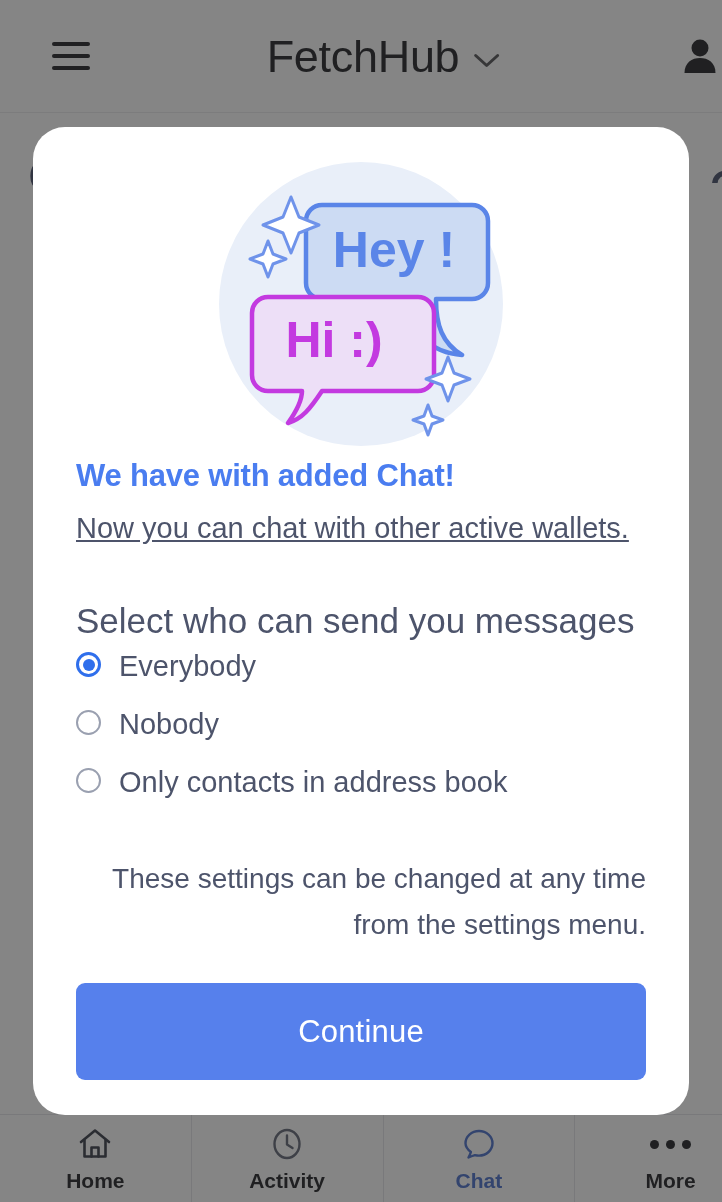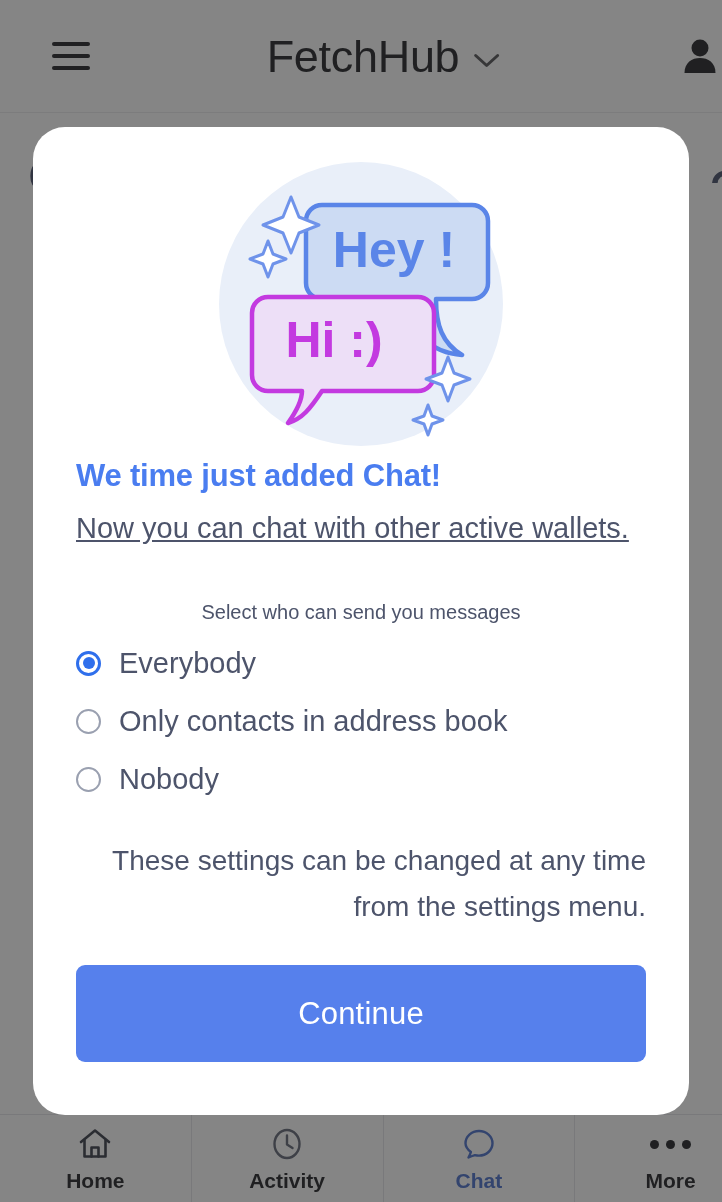--- a/index.html
+++ b/index.html
@@ -211,31 +211,30 @@
     letter-spacing: -0.2px;
   }
   .subhead {
     font-size: 29px;
     color: #4d546b;
     margin: 16px 0 0 0;
     line-height: 1.25;
     text-decoration: underline;
   }
   .select-label {
-    font-size: 20px;
+    font-size: 35px;
     color: #4d546b;
     margin: 54px 0 0 0;
     line-height: 1.2;
-    text-align: center;
   }
 
   .radio-group { margin-top: 10px; }
   .radio-row {
     display: flex;
-    align-items: center;
+    align-items: flex-start;
     gap: 18px;
     height: 58px;
     cursor: pointer;
   }
   .radio-dot {
     flex: 0 0 auto;
     width: 25px;
     height: 25px;
     border-radius: 50%;
     border: 2px solid #9aa0b0;
@@ -396,40 +395,40 @@
 
         <path d="M75 38 L83 58 L103 66 L83 74 L75 94 L67 74 L47 66 L67 58 Z" fill="#ffffff" stroke="#6f93ea" stroke-width="3" stroke-linejoin="round"></path>
         <path d="M52 82 L57 95 L70 100 L57 105 L52 118 L47 105 L34 100 L47 95 Z" fill="#ffffff" stroke="#6f93ea" stroke-width="3" stroke-linejoin="round"></path>
         <path d="M232 198 L238 214 L254 220 L238 226 L232 242 L226 226 L210 220 L226 214 Z" fill="#ffffff" stroke="#6f93ea" stroke-width="3" stroke-linejoin="round"></path>
         <path d="M212 246 L216 257 L227 261 L216 265 L212 276 L208 265 L197 261 L208 257 Z" fill="#ffffff" stroke="#6f93ea" stroke-width="3" stroke-linejoin="round"></path>
       </svg>
     </div>
 
     <div class="modal-body">
 
-      <p class="headline">We time just added Chat!</p>
+      <p class="headline">We have with added Chat!</p>
       <p class="subhead">Now you can chat with other active wallets.</p>
 
       <p class="select-label">Select who can send you messages</p>
 
       <div class="radio-group">
 
         <div class="radio-row selected">
           <span class="radio-dot"></span>
           <span class="radio-text">Everybody</span>
         </div>
 
         <div class="radio-row">
           <span class="radio-dot"></span>
-          <span class="radio-text">Only contacts in address book</span>
+          <span class="radio-text">Nobody</span>
         </div>
 
         <div class="radio-row">
           <span class="radio-dot"></span>
-          <span class="radio-text">Nobody</span>
+          <span class="radio-text">Only contacts in address book</span>
         </div>
 
       </div>
 
       <p class="note">These settings can be changed at any time from the settings menu.</p>
 
       <button class="cta">Continue</button>
 
     </div>
   </div>

